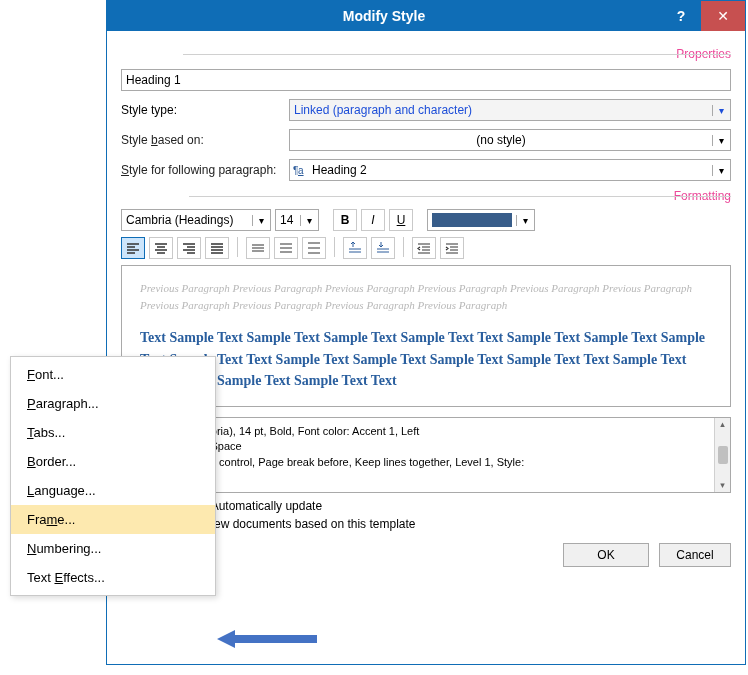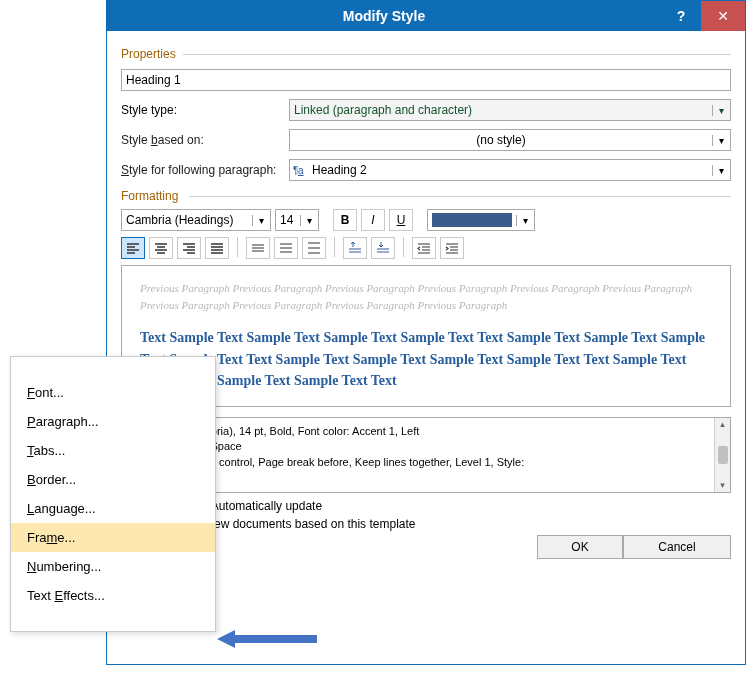--- a/index.html
+++ b/index.html
@@ -6,32 +6,32 @@
   body { margin: 0; font-family: "Segoe UI", Tahoma, sans-serif; font-size: 12px; background: #fff; width: 748px; height: 675px; position: relative; overflow: hidden; }
 
   .dialog { position: absolute; left: 106px; top: 0; width: 640px; height: 665px; background: #fff; border: 1px solid #0f6db6; }
   .titlebar { height: 30px; background: #0f6db6; color: #fff; display: flex; align-items: center; }
   .titlebar .title { flex: 1; text-align: center; font-size: 14px; font-weight: 700; }
   .titlebar .help { width: 40px; height: 30px; display: flex; align-items: center; justify-content: center; font-size: 14px; font-weight: bold; }
   .titlebar .close { width: 44px; height: 30px; background: #c75050; display: flex; align-items: center; justify-content: center; font-size: 14px; }
 
   .body { padding: 10px 14px 14px 14px; }
 
-  .fieldset-label { color: #a16207; font-size: 12px; position: relative; margin: 6px 0 6px 0; }
+  .fieldset-label { color: #ec4899; font-size: 12px; position: relative; margin: 6px 0 6px 0; text-align: right; }
   .fieldset-label::after { content: ""; position: absolute; left: 62px; right: 0; top: 50%; height: 1px; background: #d0d0d0; }
   .fieldset-label.formatting::after { left: 68px; }
 
   .row { display: flex; align-items: center; height: 26px; margin: 4px 0; }
   .row label { width: 168px; font-size: 12px; color: #222; }
   .row label.disabled { color: #000000; }
   .row .underline { text-decoration: underline; }
 
   input[type=text] { height: 22px; border: 1px solid #a9a9a9; padding: 0 4px; font-size: 12px; font-family: inherit; }
   .combo { display: flex; border: 1px solid #a9a9a9; background: #fff; align-items: center; height: 22px; }
-  .combo.disabled { background: #f4f4f4; color: #14532d; }
+  .combo.disabled { background: #f4f4f4; color: #1d4ed8; }
   .combo .combo-text { flex: 1; padding: 0 4px; }
   .combo .combo-btn { width: 18px; text-align: center; border-left: 1px solid #a9a9a9; font-size: 10px; }
   .combo .combo-icon { width: 18px; display: flex; align-items: center; justify-content: center; }
 
   .toolbar-row { display: flex; align-items: flex-start; gap: 4px; margin: 6px 0; }
   .tbtn { width: 24px; height: 22px; border: 1px solid #c9c9c9; background: #fff; display: flex; align-items: center; justify-content: center; font-size: 12px; cursor: default; }
   .tbtn.active { background: #cce5fb; border-color: #0f6db6; }
   .sep { width: 1px; height: 20px; background: #c9c9c9; margin: 0 4px; }
   .color-combo { display: flex; align-items: center; border: 1px solid #a9a9a9; height: 22px; }
   .color-swatch { width: 80px; height: 14px; background: #385d8a; margin: 0 4px; }
@@ -42,28 +42,28 @@
   .preview .sample { color: #295e9e; font-weight: bold; font-size: 14px; line-height: 1.55; margin-top: 14px; }
 
   .desc { border: 1px solid #a9a9a9; padding: 6px; font-size: 11px; line-height: 1.4; position: relative; margin: 10px 0 6px 0; }
   .desc .scroll { position: absolute; right: 0; top: 0; bottom: 0; width: 16px; background: #f0f0f0; border-left: 1px solid #d0d0d0; display: flex; flex-direction: column; align-items: center; justify-content: space-between; font-size: 9px; color: #666; }
   .desc .scroll .thumb { width: 10px; height: 18px; background: #c0c0c0; border-radius: 2px; }
 
   .opts { font-size: 12px; margin: 4px 0; display: flex; align-items: center; gap: 8px; }
   .opts .chk, .opts .radio { width: 13px; height: 13px; border: 1px solid #888; display: inline-block; vertical-align: middle; margin-right: 2px; }
   .opts .radio { border-radius: 50%; }
 
-  .bottom { display: flex; align-items: center; margin-top: 4px; }
+  .bottom { display: flex; align-items: center; gap: 10px; margin-top: 12px; }
   .btn { height: 24px; padding: 0 14px; border: 1px solid #a9a9a9; background: #f0f0f0; font-size: 12px; display: flex; align-items: center; justify-content: center; }
   .btn.format { background: #cce5fb; border-color: #5b9bd5; }
   .spacer { flex: 1; }
 
   .arrow { position: absolute; left: 217px; top: 630px; width: 100px; height: 18px; }
 
-  .menu { position: absolute; left: 10px; top: 356px; width: 206px; background: #fff; border: 1px solid #c9c9c9; box-shadow: 2px 2px 6px rgba(0,0,0,0.15); padding: 21px 0; }
+  .menu { position: absolute; left: 10px; top: 356px; width: 206px; background: #fff; border: 1px solid #c9c9c9; box-shadow: 2px 2px 6px rgba(0,0,0,0.15); padding: 3px 0; }
   .menu .item { padding: 0 16px; height: 29px; display: flex; align-items: center; font-size: 13px; }
   .menu .item.hover { background: #fde9af; }
   .menu .item span.u { text-decoration: underline; }
 
   
   svg { display: block; }
 </style>
 </head>
 <body>
 
@@ -224,21 +224,21 @@
       <span>New documents based on this template</span>
     </div>
 
     <div class="bottom">
       <div class="btn format">
           <span>Format</span>
           <span style="margin-left:4px;font-size:10px">▾</span>
         </div>
       <div class="spacer"></div>
       <div class="btn" style="width:86px">OK</div>
-      <div class="btn" style="width:108px">Cancel</div>
+      <div class="btn" style="width:72px">Cancel</div>
     </div>
   </div>
 </div>
 
 <svg class="arrow" width="100" height="18">
   <defs></defs>
   <polygon points="0,9 18,0 18,5 100,5 100,13 18,13 18,18" fill="#4472c4"></polygon>
 </svg>
 
 <div class="menu">

